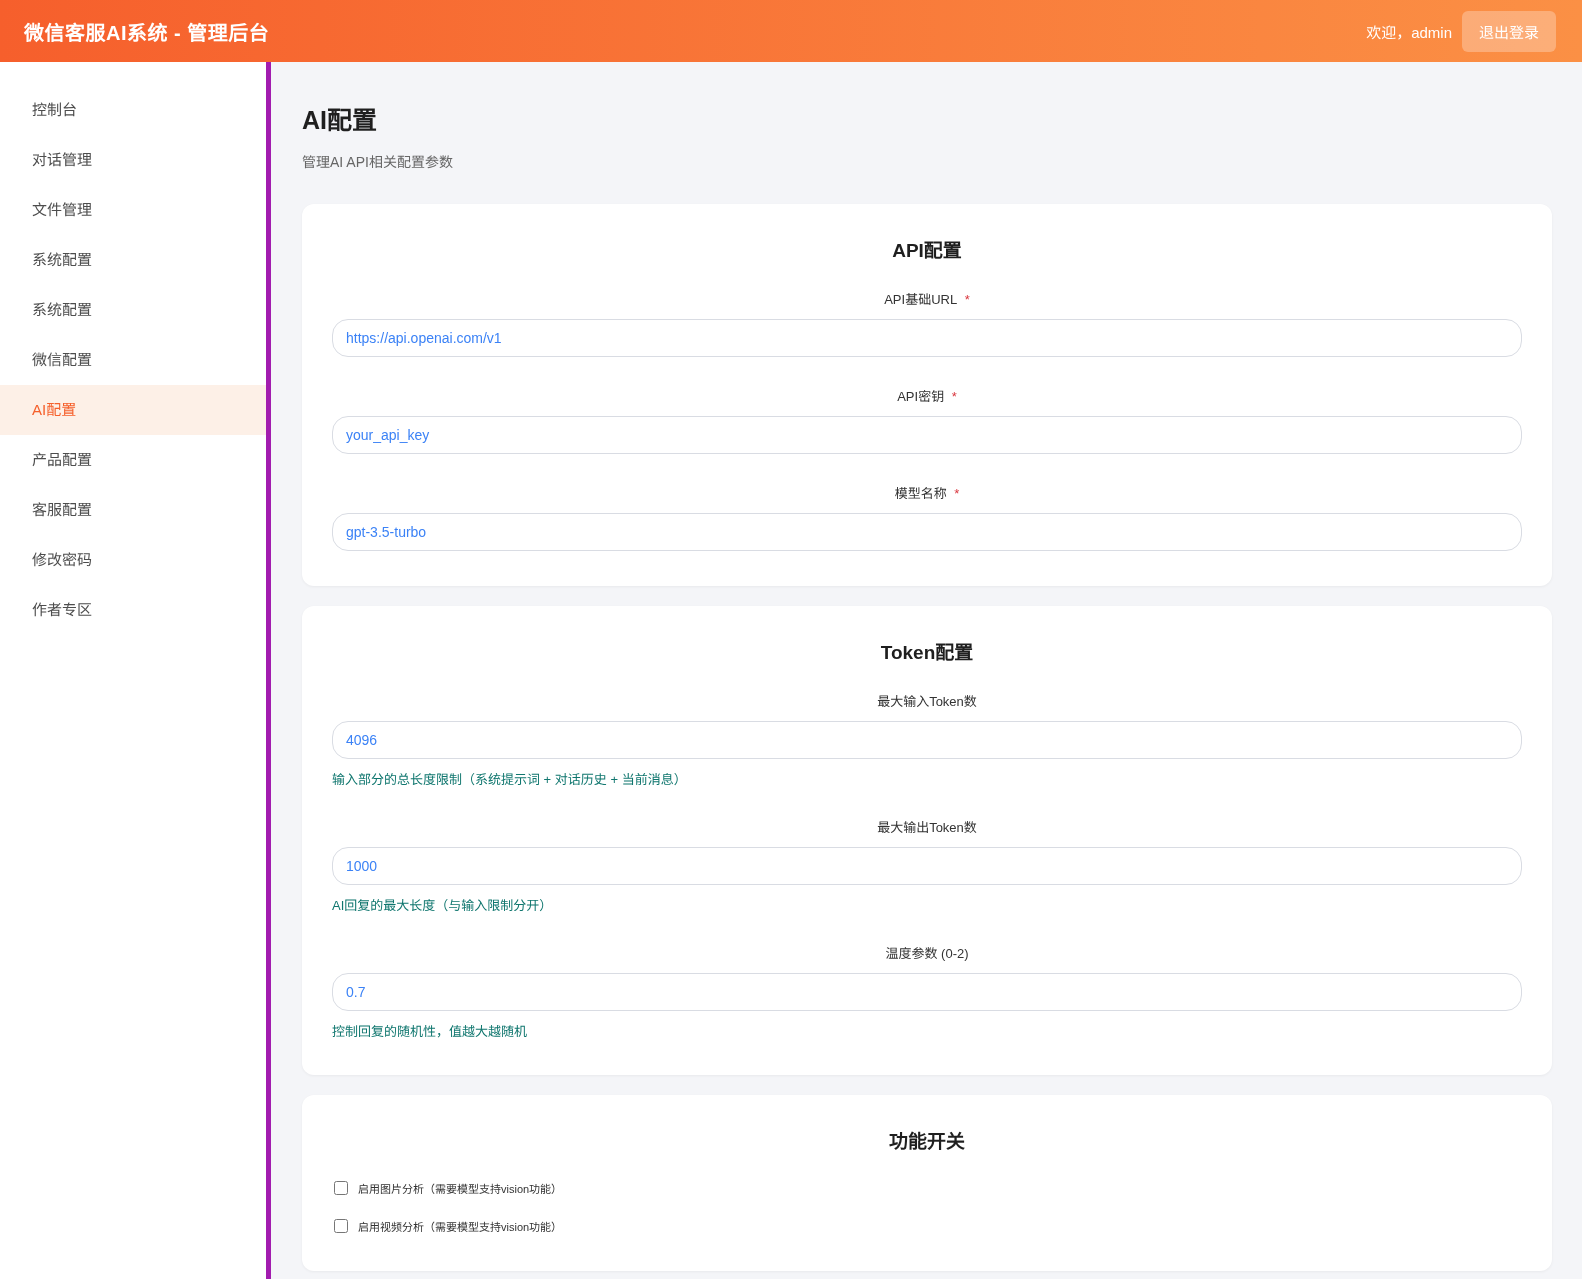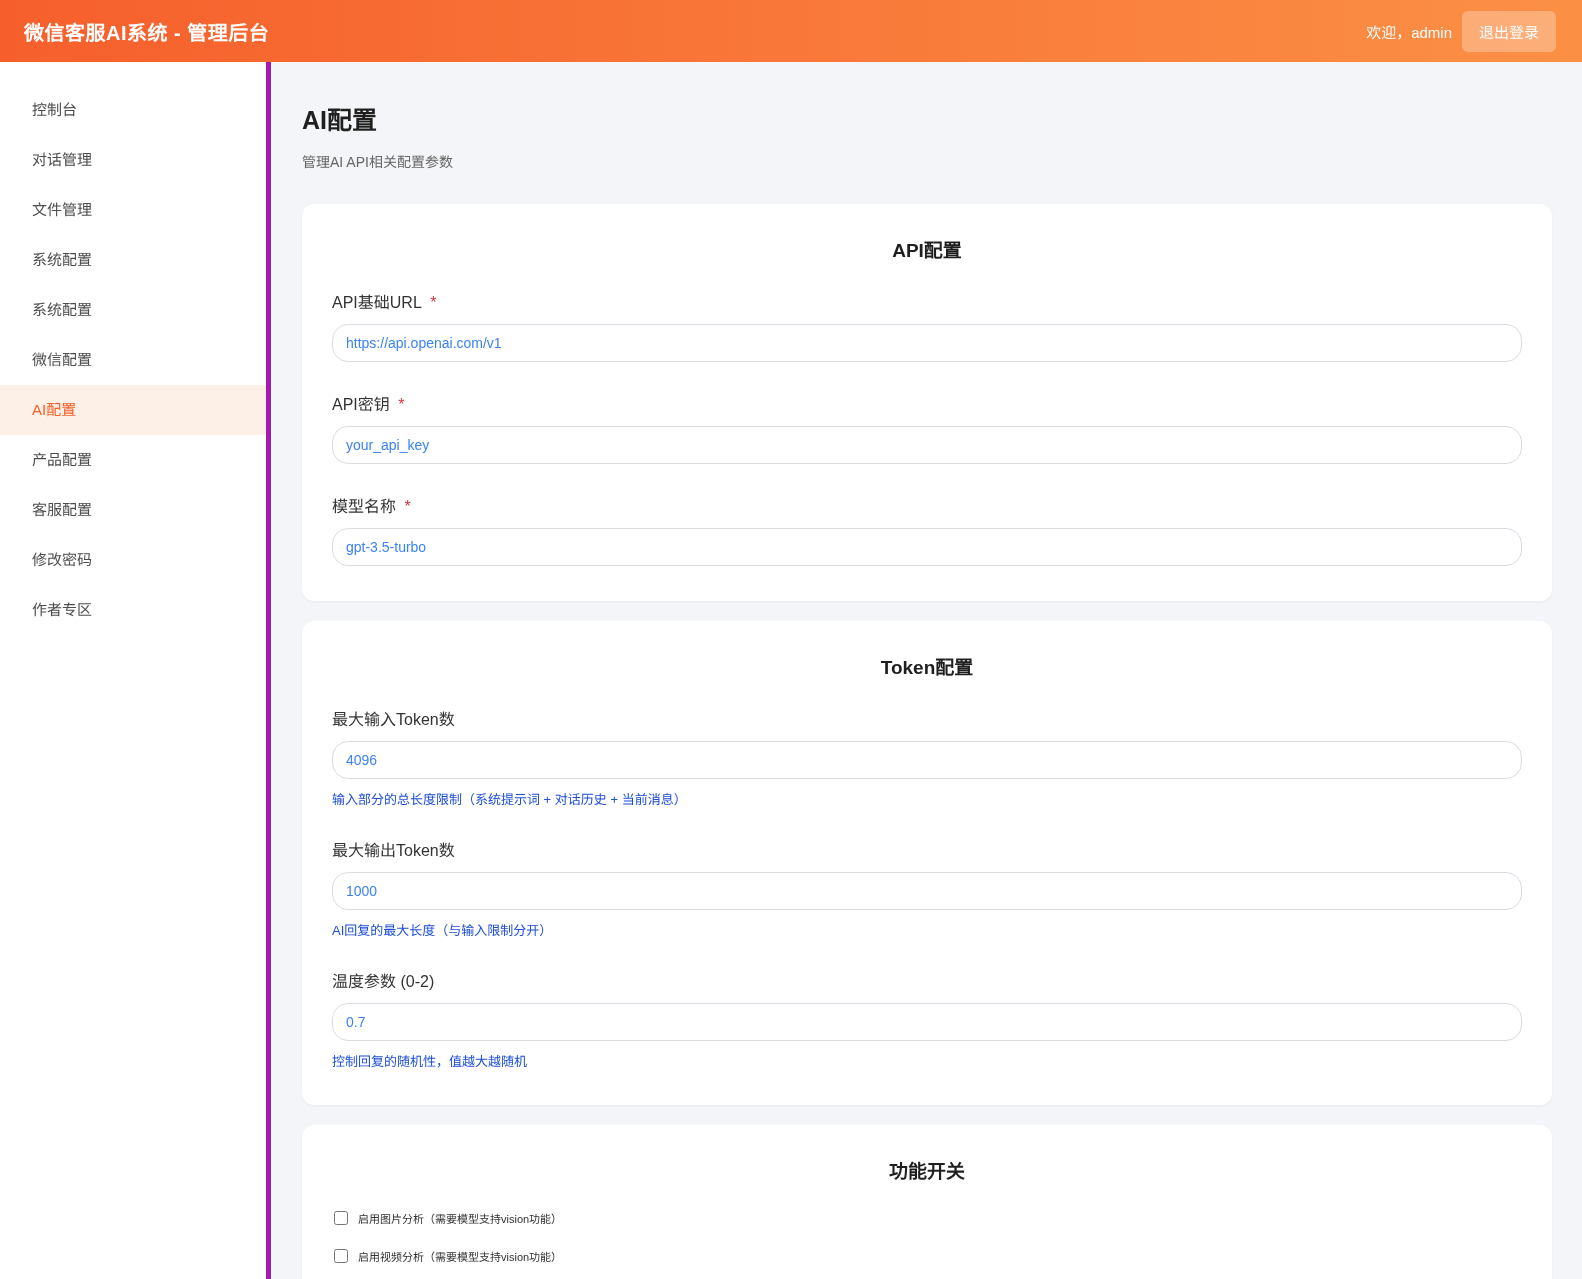--- a/index.html
+++ b/index.html
@@ -102,40 +102,41 @@
     font-weight: bold;
     color: #1f1f1f;
     margin-bottom: 27px;
     text-align: center;
   }
 
   .field-group { margin-bottom: 29px; }
   .field-group:last-child { margin-bottom: 2px; }
   .field-label {
     display: block;
-    font-size: 16px;
+    font-size: 13px;
     color: #333333;
     margin-bottom: 11px;
+    text-align: center;
   }
   .required-mark { color: #d9363e; margin-left: 4px; }
   .field-input {
     width: 100%;
     height: 38px;
     border: 1px solid #d9dce3;
     border-radius: 16px;
     padding: 0 13px;
     font-size: 14px;
     color: #3b82f6;
     font-family: inherit;
     background: #ffffff;
     outline: none;
   }
   .field-hint {
     font-size: 13px;
-    color: #1d4ed8;
+    color: #0f766e;
     margin-top: 10px;
   }
 
   .checkbox-row {
     display: flex;
     align-items: center;
     margin-bottom: 22px;
     cursor: pointer;
   }
   .checkbox-row:last-child { margin-bottom: 4px; }

